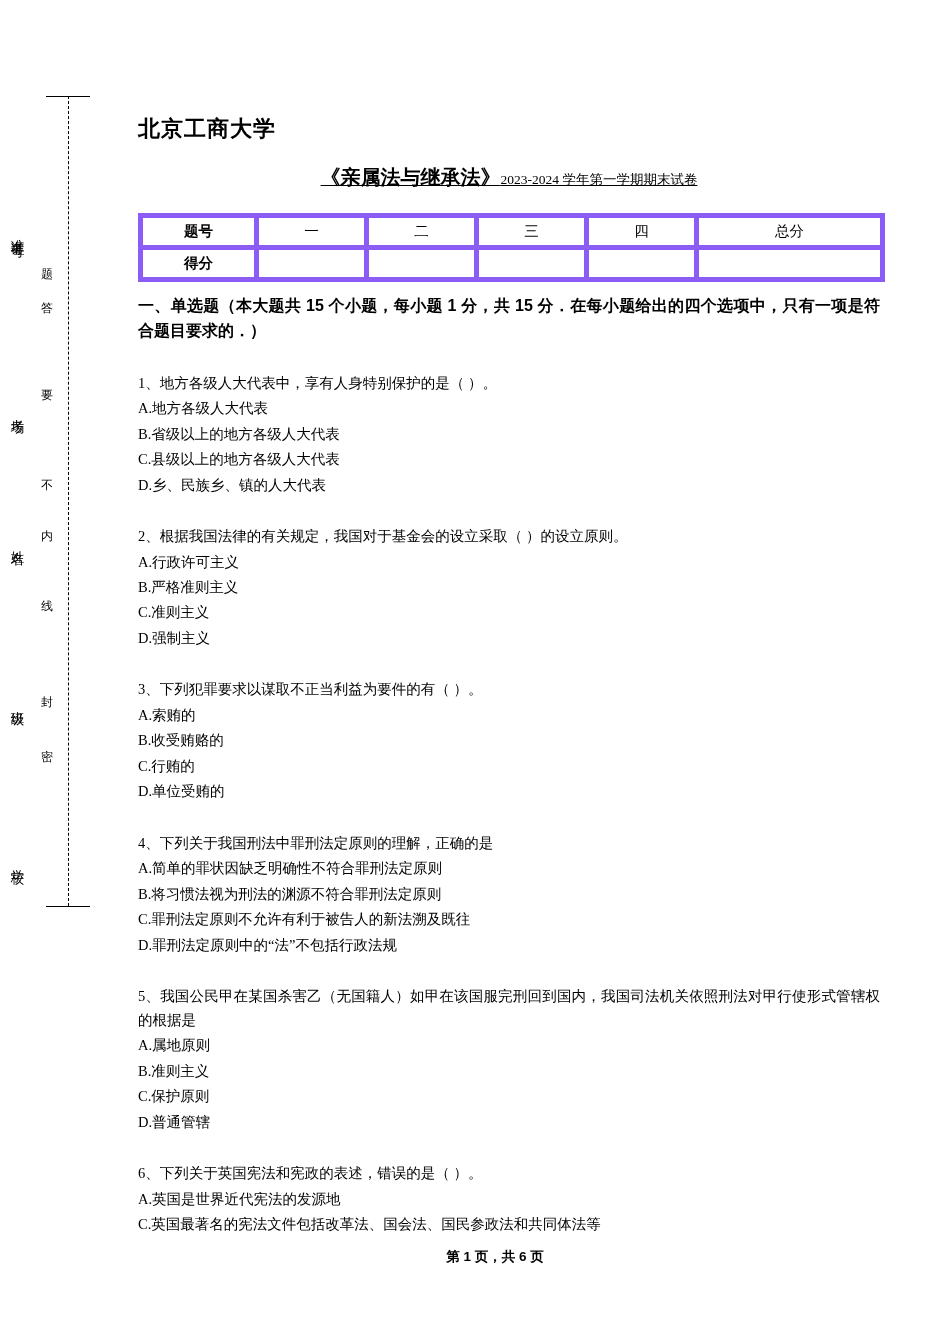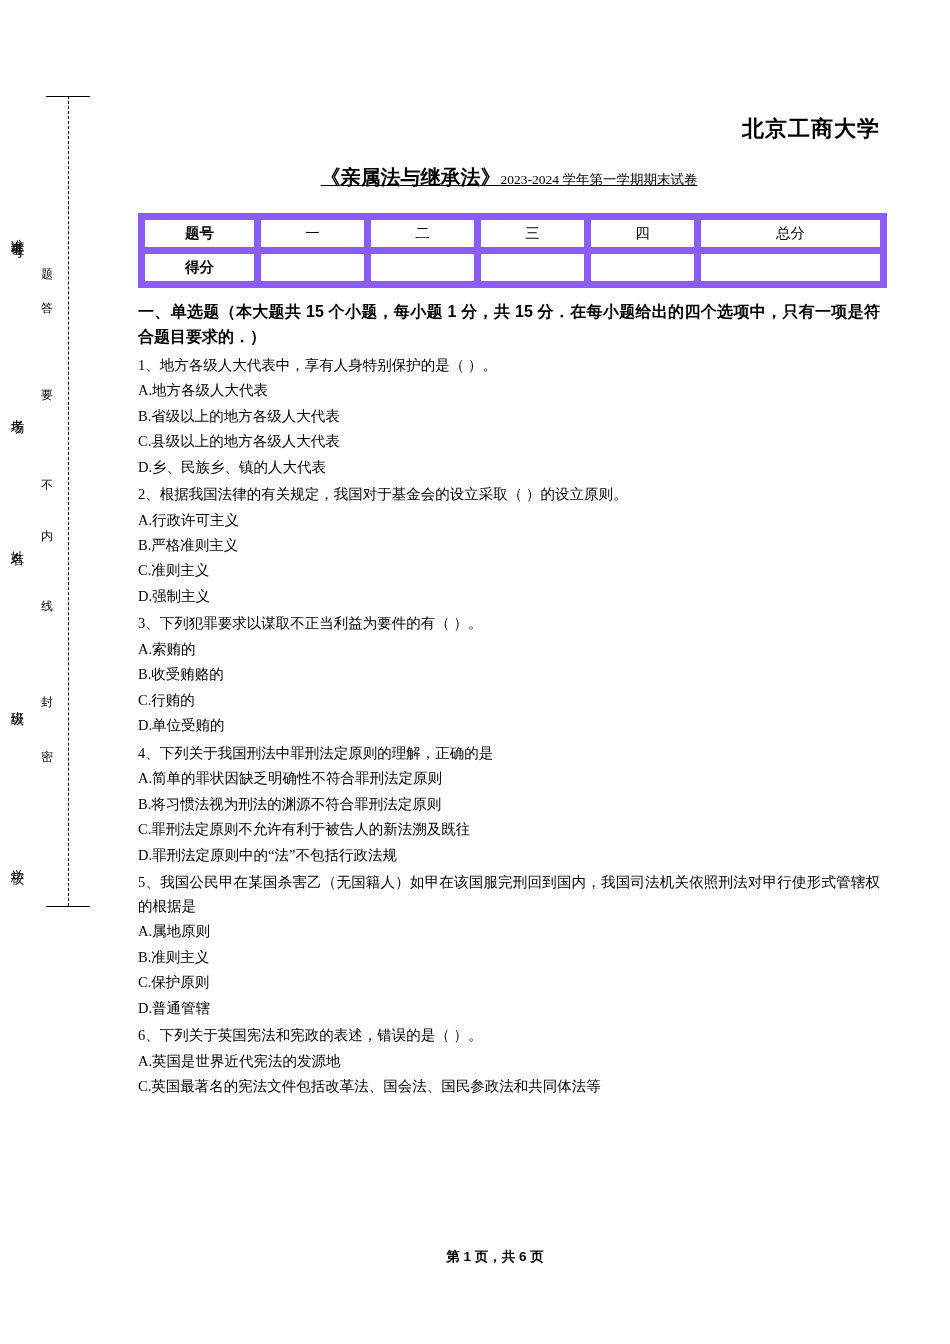--- a/index.html
+++ b/index.html
@@ -61,21 +61,21 @@
 
   
   .page {
     position: absolute;
     left: 138px;
     top: 100px;
     width: 742px;
   }
 
   .uni-title {
-    text-align: right;
+    text-align: left;
     font-size: 22px;
     font-weight: bold;
     font-family: Liberation Sans, sans-serif;
     letter-spacing: 1px;
     margin-top: 14px;
   }
   .exam-title {
     text-align: center;
     margin-top: 20px;
     font-size: 13px;
@@ -90,21 +90,21 @@
     font-size: 13.5px;
   }
 
   table.score {
     margin-top: 22px;
     border-collapse: collapse;
     width: 100%;
     table-layout: fixed;
   }
   table.score td {
-    border: 7px solid #8b5cf6;
+    border: 5px solid #8b5cf6;
     height: 25px;
     text-align: center;
     font-size: 14.5px;
     font-family: "Liberation Sans", sans-serif;
   }
   table.score td.head {
     font-weight: bold;
   }
   table.score col.c0 { width: 116px; }
   table.score col.c1 { width: 110px; }
@@ -116,21 +116,21 @@
   .section-title {
     margin-top: 12px;
     font-size: 16px;
     font-weight: bold;
     font-family: "Liberation Sans", sans-serif;
     line-height: 1.55;
     text-align: justify;
   }
 
   .q {
-    margin-top: 4px;
+    margin-top: 28px;
     font-size: 14.5px;
     line-height: 1.62;
   }
   .q .stem {
     text-align: justify;
   }
   .q .opt {
     margin-top: 2px;
   }
 

